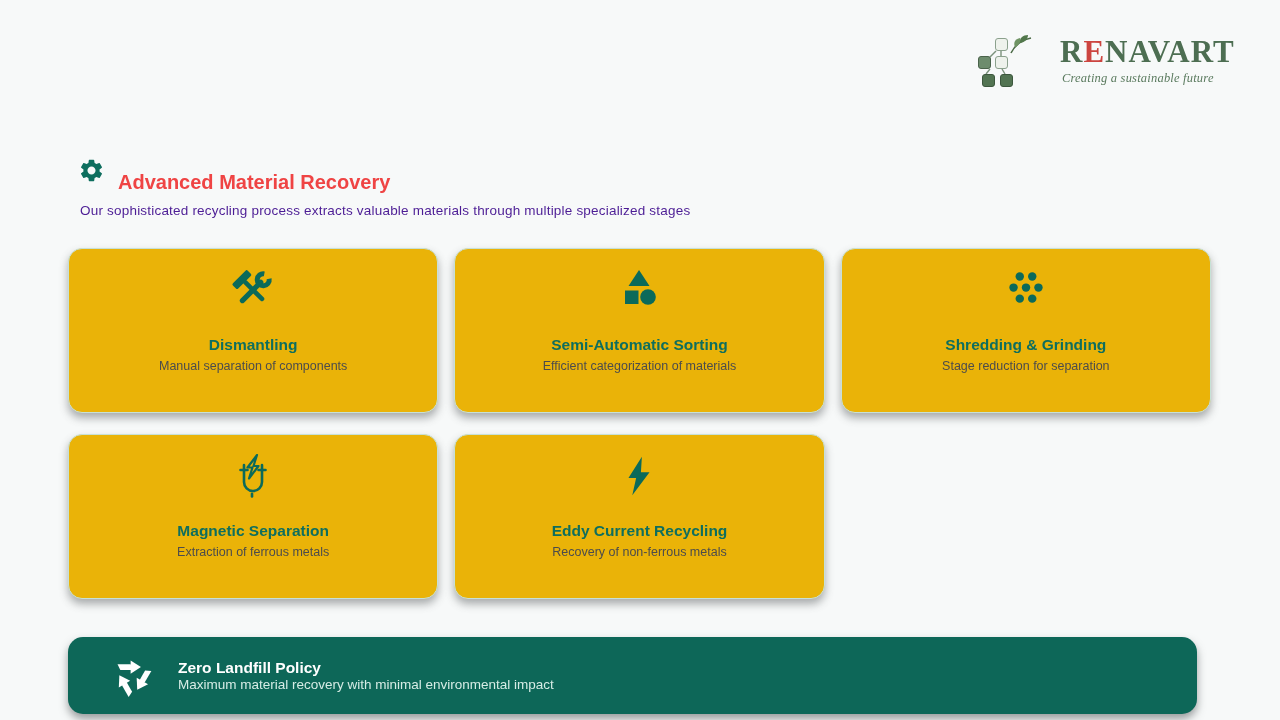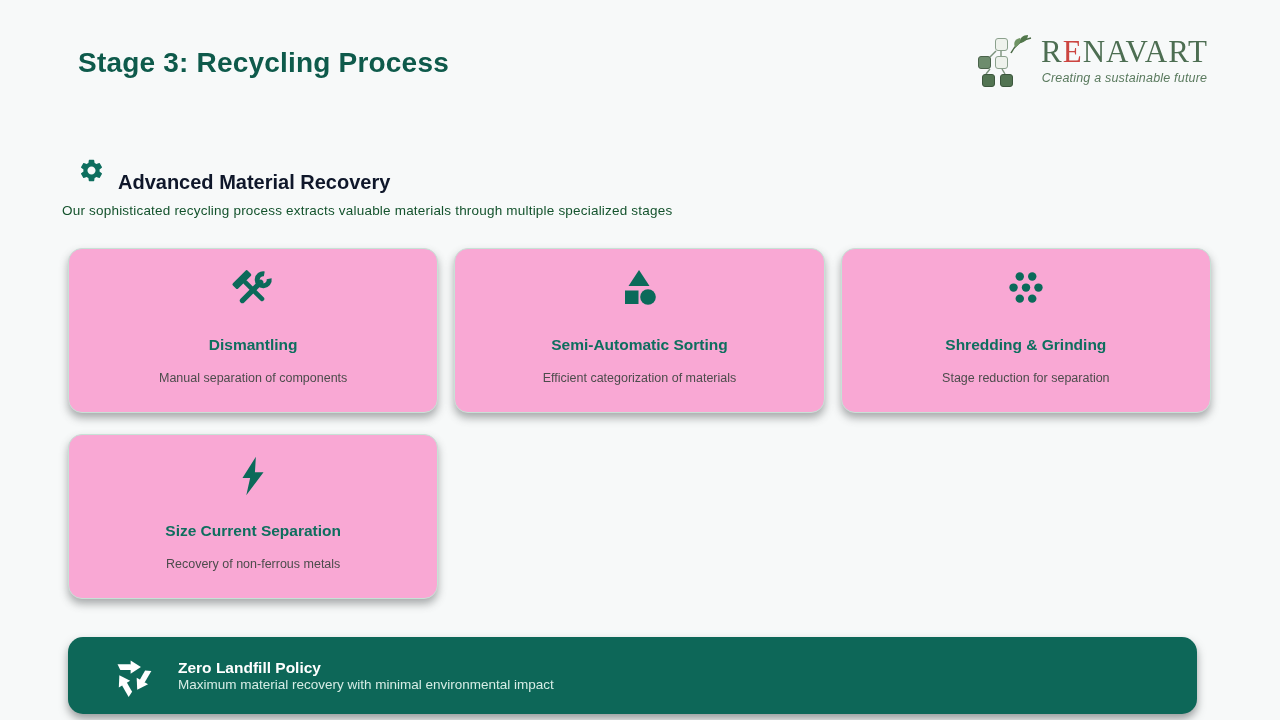--- a/index.html
+++ b/index.html
@@ -12,55 +12,54 @@
   
   .logo { position:absolute; left:976px; top:36px; display:flex; align-items:flex-start; gap:9px; }
   .logo-mark { position:relative; width:56px; height:58px; }
   .lm-sq { position:absolute; width:13px; height:13px; border-radius:3px; }
   .lm-fill  { background:#6d8c6d; border:1.5px solid #4a634b; }
   .lm-fill2 { background:#527452; border:1.5px solid #3c573d; }
   .lm-open  { background:#eef2ec; border:1.5px solid #8ba18d; }
   .lm-lines { position:absolute; left:0; top:0; }
   .lm-leaf { position:absolute; left:33px; top:-2px; }
   .logo-textcol { display:flex; flex-direction:column; align-items:center; }
-  .brand { font-family:"Liberation Serif", serif; font-size:31px; font-weight:400; color:#4d6e52; letter-spacing:1px; line-height:1.05; }
+  .brand { font-family:"Liberation Serif", serif; font-size:31px; font-weight:700; color:#4d6e52; letter-spacing:1px; line-height:1.05;margin-left:19px; }
   .brand .accent { color:#cc4540; }
-  .tagline { font-family:Liberation Sans, sans-serif; font-style:italic; font-size:12.5px; color:#5a7a5e; margin-top:2px; letter-spacing:0.2px; }
+  .tagline { font-family:Liberation Serif, serif; font-style:italic; font-size:12.5px; color:#5a7a5e; margin-top:2px; letter-spacing:0.2px; }
 
   
   .section-head { position:absolute; left:78px; top:147px; display:flex; align-items:center; gap:13px; }
-  .section-head h2 { font-size:20px; font-weight:700; color:#0f172a;margin-top:24px; }
-  .subtitle { position:absolute; left:62px; top:203px; font-size:13.5px; color:#14532d; letter-spacing:0.2px; }
+  .section-head h2 { font-size:20px; font-weight:700; color:#ef4444;margin-top:24px; }
+  .subtitle { position:absolute; left:80px; top:203px; font-size:13.5px; color:#4c1d95; letter-spacing:0.2px; }
 
   
   .grid { position:absolute; left:68px; top:248px; width:1143px;
           display:grid; grid-template-columns:repeat(3,1fr); column-gap:16px; row-gap:21px; }
-  .card { height:165px; background:#f9a8d4; border:1px solid #c7e1d6; border-radius:14px;
+  .card { height:165px; background:#eab308; border:1px solid #c7e1d6; border-radius:14px;
           box-shadow:0 5px 8px rgba(70,75,78,0.45);
           display:flex; flex-direction:column; align-items:center; padding-top:17px; }
   .card-icon { width:48px; height:48px; display:flex; align-items:center; justify-content:center; }
   .card-title { margin-top:22px; font-size:15.5px; font-weight:700; color:#0e6e5e; }
-  .card-desc { margin-top:17px; font-size:12.5px; color:#4c4c4c; }
+  .card-desc { margin-top:5px; font-size:12.5px; color:#4c4c4c; }
 
   
   .banner { position:absolute; left:68px; top:637px; width:1129px; height:77px;
             background:#0d6758; border-radius:15px; box-shadow:0 5px 9px rgba(60,65,68,0.5);
             display:flex; align-items:center; padding-left:42px; gap:23px; }
   .banner-text { display:flex; flex-direction:column; }
   .banner-title { font-size:15.5px; font-weight:700; color:#ffffff; }
   .banner-desc { font-size:13.5px; color:#d6ece5; }
 
   svg { display:block; }
 </style>
 </head>
 <body>
 
 <div class="slide">
 
-  <h1 class="page-title">Stage 3: Recycling Process</h1>
 
   <div class="logo">
     <div class="logo-mark">
       <svg class="lm-lines" width="56" height="58">
         <g stroke="#7b927c" stroke-width="1.4">
           <line x1="20" y1="15" x2="14" y2="21"></line>
           <line x1="25" y1="20" x2="25" y2="15"></line>
           <line x1="14" y1="33" x2="10" y2="38"></line>
           <line x1="26" y1="33" x2="29" y2="38"></line>
         </g>
@@ -131,28 +130,41 @@
             <circle cx="24" cy="21.5" r="4.4"></circle>
             <circle cx="37" cy="21.5" r="4.4"></circle>
           <circle cx="17.5" cy="33" r="4.4"></circle>
             <circle cx="30.5" cy="33" r="4.4"></circle>
         </svg>
       </div>
       <div class="card-title">Shredding &amp; Grinding</div>
       <div class="card-desc">Stage reduction for separation</div>
     </div>
 
+    <div class="card">
+      <div class="card-icon">
+        <svg width="52" height="52" viewBox="0 0 48 48" fill="none" stroke="#0b6a5a" stroke-width="2.6" stroke-linecap="round" stroke-linejoin="round">
+          <path d="M15 13 V30 A9 9 0 0 0 33 30 V13"></path>
+          <path d="M11.5 18 h7"></path>
+            <path d="M29.5 18 h7"></path>
+          <path d="M28 3 L18.5 15.5 L23.5 15.5 L20 26.5 L29.5 14 L24.5 14 Z" stroke-width="2.2"></path>
+          <path d="M23 41.8 v2.6"></path>
+        </svg>
+      </div>
+      <div class="card-title">Magnetic Separation</div>
+      <div class="card-desc">Extraction of ferrous metals</div>
+    </div>
 
     <div class="card">
       <div class="card-icon">
         <svg width="46" height="46" viewBox="0 0 48 48" fill="#0b6a5a">
           <path d="M27 4 L13 26 L21 26 L17 44 L35 20 L26 20 Z"></path>
         </svg>
       </div>
-      <div class="card-title">Size Current Separation</div>
+      <div class="card-title">Eddy Current Recycling</div>
       <div class="card-desc">Recovery of non-ferrous metals</div>
     </div>
 
 
   </div>
 
   <div class="banner">
     <svg width="45" height="45" viewBox="0 0 48 48" fill="#ffffff">
       <g>
         <polygon points="8,12 22,12 25,18 11,18"></polygon>

